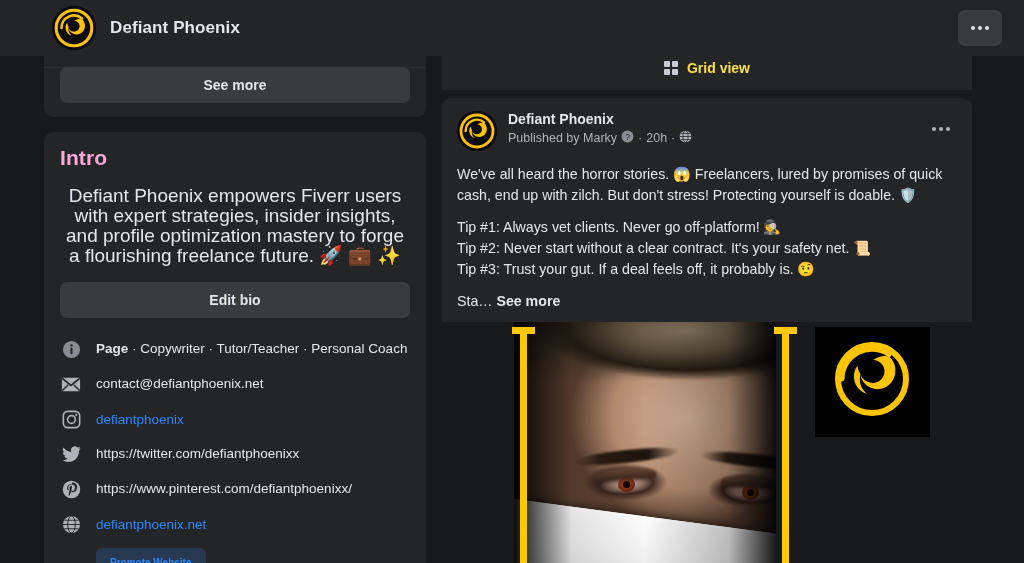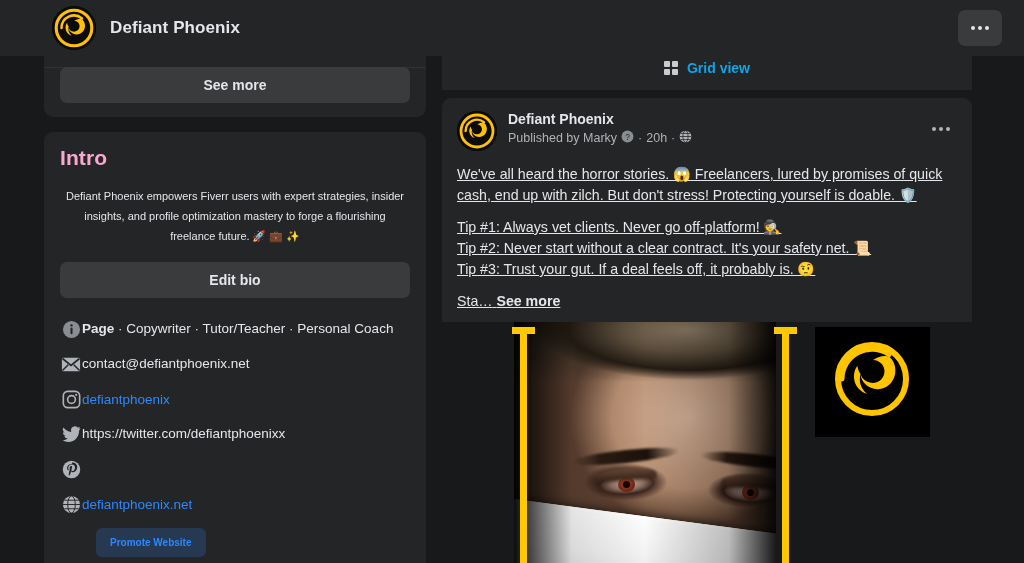--- a/index.html
+++ b/index.html
@@ -50,27 +50,27 @@
     font-size: 14px; font-weight: bold; text-align: center; cursor: pointer;
     font-family: "Liberation Sans", sans-serif;
   }
   .topstub {
     height: 12px; background: #242526; border-bottom: 1px solid #303132;
     border-radius: 0;
   }
   .card-intro { margin-top: 15px; padding: 14px 16px 16px 16px; }
   .intro-title { font-size: 21px; font-weight: bold; color: #f9a8d4; letter-spacing: .1px; }
   .intro-bio {
-    margin-top: 16px; font-size: 11px; line-height: 20px; color: #e4e6eb;
+    margin-top: 16px; font-size: 19px; line-height: 20px; color: #e4e6eb;
     text-align: center; padding: 0 2px;
   }
   .edit-bio-wrap { margin-top: 16px; }
 
   .info-list { margin-top: 14px; }
-  .info-row { display: flex; align-items: center; padding: 6px 0 7px 0; text-align: right; }
+  .info-row { display: flex; align-items: center; gap: 14px; padding: 6px 0 7px 0; text-align: right; }
   .info-ic {
     width: 22px; height: 22px; flex: 0 0 22px;
     display: flex; align-items: center; justify-content: center;
     color: #b0b3b8;
   }
   .info-txt { font-size: 13.5px; color: #e4e6eb; line-height: 18px; }
   .info-txt b { font-weight: bold; }
   .info-link { color: #2d88ff; font-size: 13.5px; cursor: pointer; }
   .promote-wrap { padding: 6px 0 8px 36px; }
   .promote-btn {
@@ -81,21 +81,21 @@
 
   
   .right-col { position: absolute; left: 442px; top: 46px; width: 530px; }
 
   .tabs-card {
     background: #242526; border-radius: 9px 9px 0 0; height: 44px;
     display: flex; position: relative; overflow: hidden;
   }
   .tab {
     flex: 1; display: flex; align-items: center; justify-content: center; gap: 9px;
-    font-size: 14px; font-weight: bold; cursor: pointer; color: #0ea5e9;
+    font-size: 14px; font-weight: bold; cursor: pointer; color: #fde047;
     position: relative;
   }
   .tab.active { color: #2d88ff; }
   .tab.active::after {
     content: ""; position: absolute; left: 4px; right: 4px; bottom: 0;
     height: 3px; background: #2d88ff; border-radius: 2px;
   }
   .icon-lines { display: inline-block; width: 14px; }
   .icon-lines i { display: block; height: 2px; background: #2d88ff; margin: 2.5px 0; border-radius: 1px; }
   .icon-grid { display: grid; grid-template-columns: 6px 6px; grid-gap: 2px; }
@@ -113,21 +113,21 @@
   .post-author { font-size: 14px; font-weight: bold; color: #e4e6eb; line-height: 17px; }
   .post-sub { font-size: 12.5px; color: #b0b3b8; display: flex; align-items: center; gap: 4px; margin-top: 2px; }
   .post-more {
     width: 32px; height: 32px; border-radius: 50%; background: transparent;
     border: none; cursor: pointer; display: flex; align-items: center;
     justify-content: center; gap: 3px; margin-top: 2px;
   }
   .post-more span { width: 4px; height: 4px; border-radius: 50%; background: #b0b3b8; }
 
   .post-body { padding: 13px 15px 10px 15px; font-size: 14.2px; line-height: 21px; color: #e4e6eb; }
-  .post-body p { margin-bottom: 11px; text-decoration: underline; }
+  .post-body p { margin-bottom: 11px; }
   .post-body p.tight { margin-bottom: 0px; }
   .seemore-inline { font-weight: bold; color: #e4e6eb; cursor: pointer; }
 
   
   .post-media { position: relative; height: 280px; background: #18191a; overflow: hidden; }
   .photo {
     position: absolute; left: 72px; top: 0px; width: 262px; height: 268px;
     overflow: hidden;
   }
   .face {
@@ -290,20 +290,21 @@
           <span class="info-txt">https://twitter.com/defiantphoenixx</span>
         </div>
 
         <div class="info-row">
           <span class="info-ic">
             <svg viewBox="0 0 20 20" width="19" height="19">
                 <circle cx="10" cy="10" r="9.2" fill="#b0b3b8"></circle>
                 <path d="M10.2 4.3c-3.2 0-4.85 2.2-4.85 4.04 0 1.1.43 2.1 1.35 2.47.15.06.28 0 .32-.16l.13-.5c.04-.15.03-.2-.09-.34a2.2 2.2 0 0 1-.5-1.49c0-1.93 1.48-3.65 3.85-3.65 2.1 0 3.25 1.26 3.25 2.94 0 2.21-1 4.08-2.48 4.08-.82 0-1.43-.66-1.23-1.48.23-.98.68-2.03.68-2.73 0-.63-.35-1.16-1.07-1.16-.85 0-1.53.86-1.53 2 0 .74.25 1.23.25 1.23s-.86 3.57-1.01 4.2c-.3 1.24-.05 2.77-.02 2.92.02.1.14.12.2.05.08-.11 1.15-1.4 1.51-2.7.1-.36.58-2.24.58-2.24.29.54 1.13 1.01 2.02 1.01 2.66 0 4.47-2.4 4.47-5.6 0-2.42-2.08-4.69-5.23-4.69z" fill="#242526"></path>
               </svg>
           </span>
+          <span class="info-txt">https://www.pinterest.com/defiantphoenixx/</span>
         </div>
 
         <div class="info-row">
           <span class="info-ic">
             <svg viewBox="0 0 20 20" width="19" height="19">
                 <circle cx="10" cy="10" r="9" fill="#b0b3b8"></circle>
                 <g stroke="#242526" stroke-width="1" fill="none">
                   <ellipse cx="10" cy="10" rx="4" ry="9"></ellipse>
                   <line x1="1" y1="10" x2="19" y2="10"></line>
                   <line x1="2.5" y1="5.5" x2="17.5" y2="5.5"></line>

